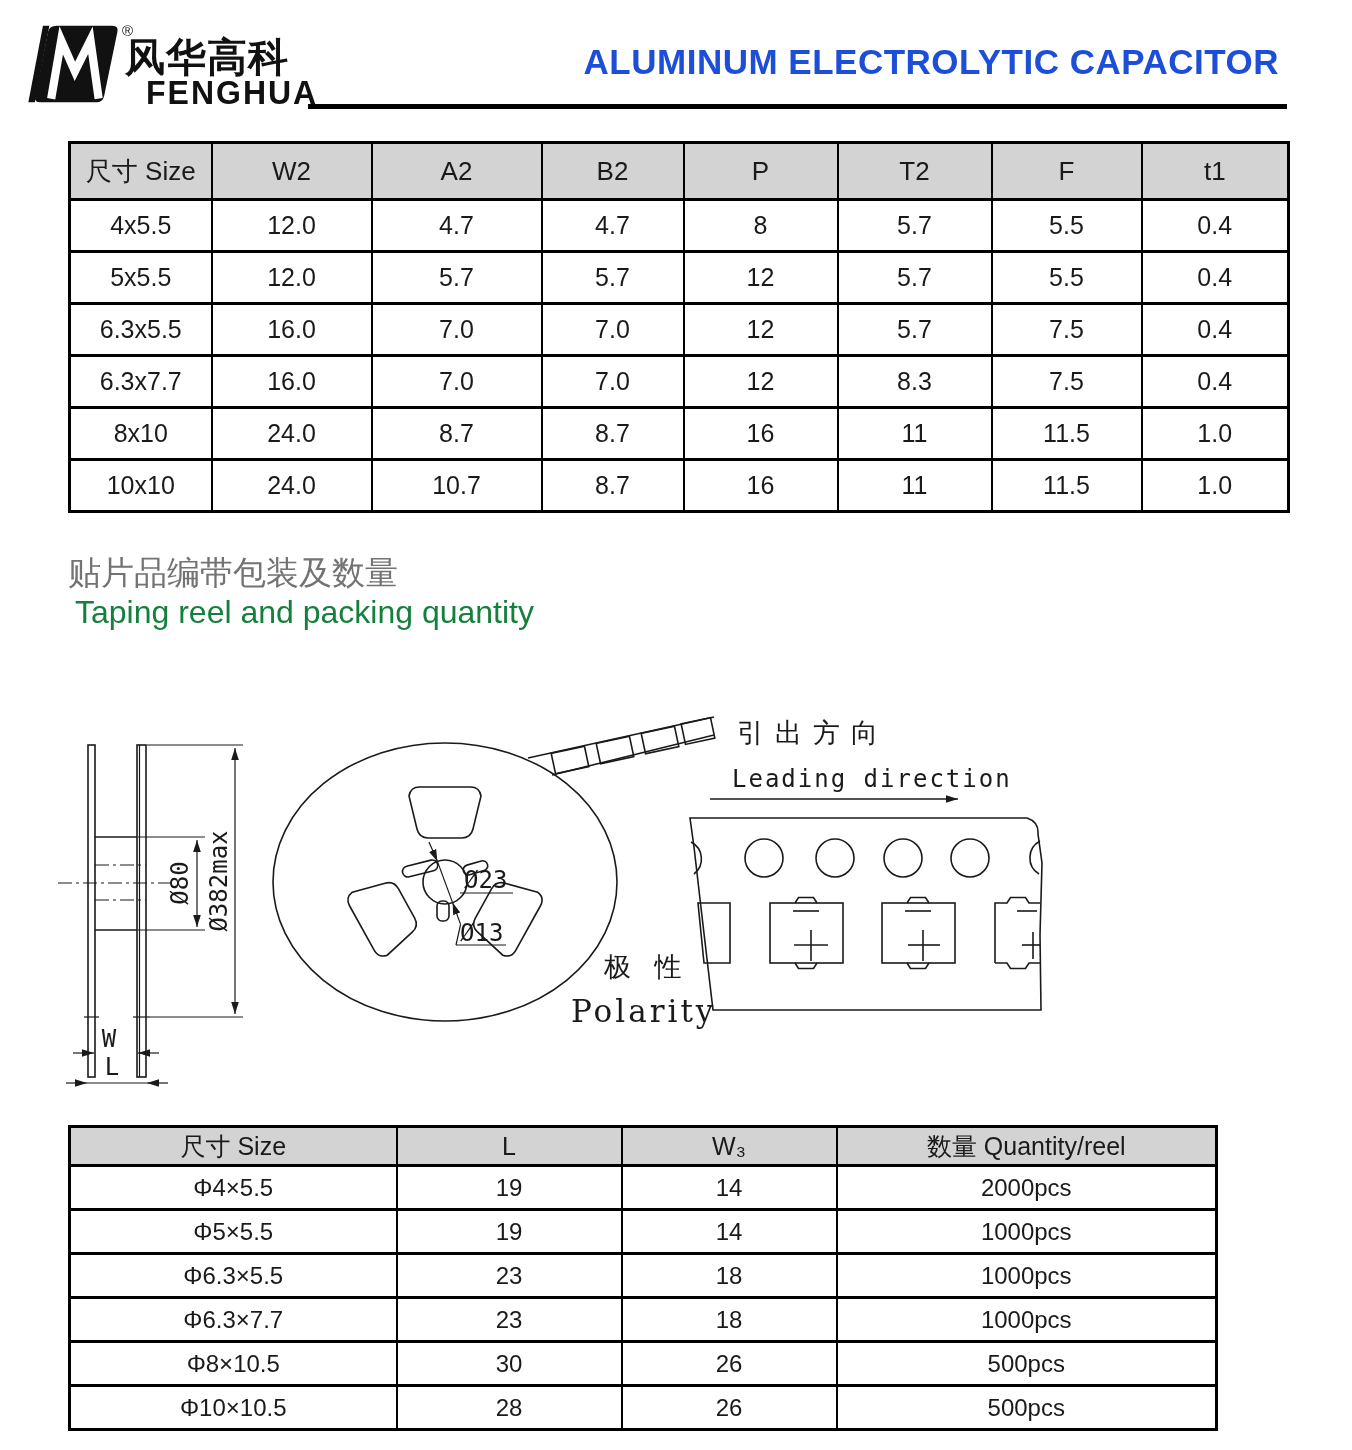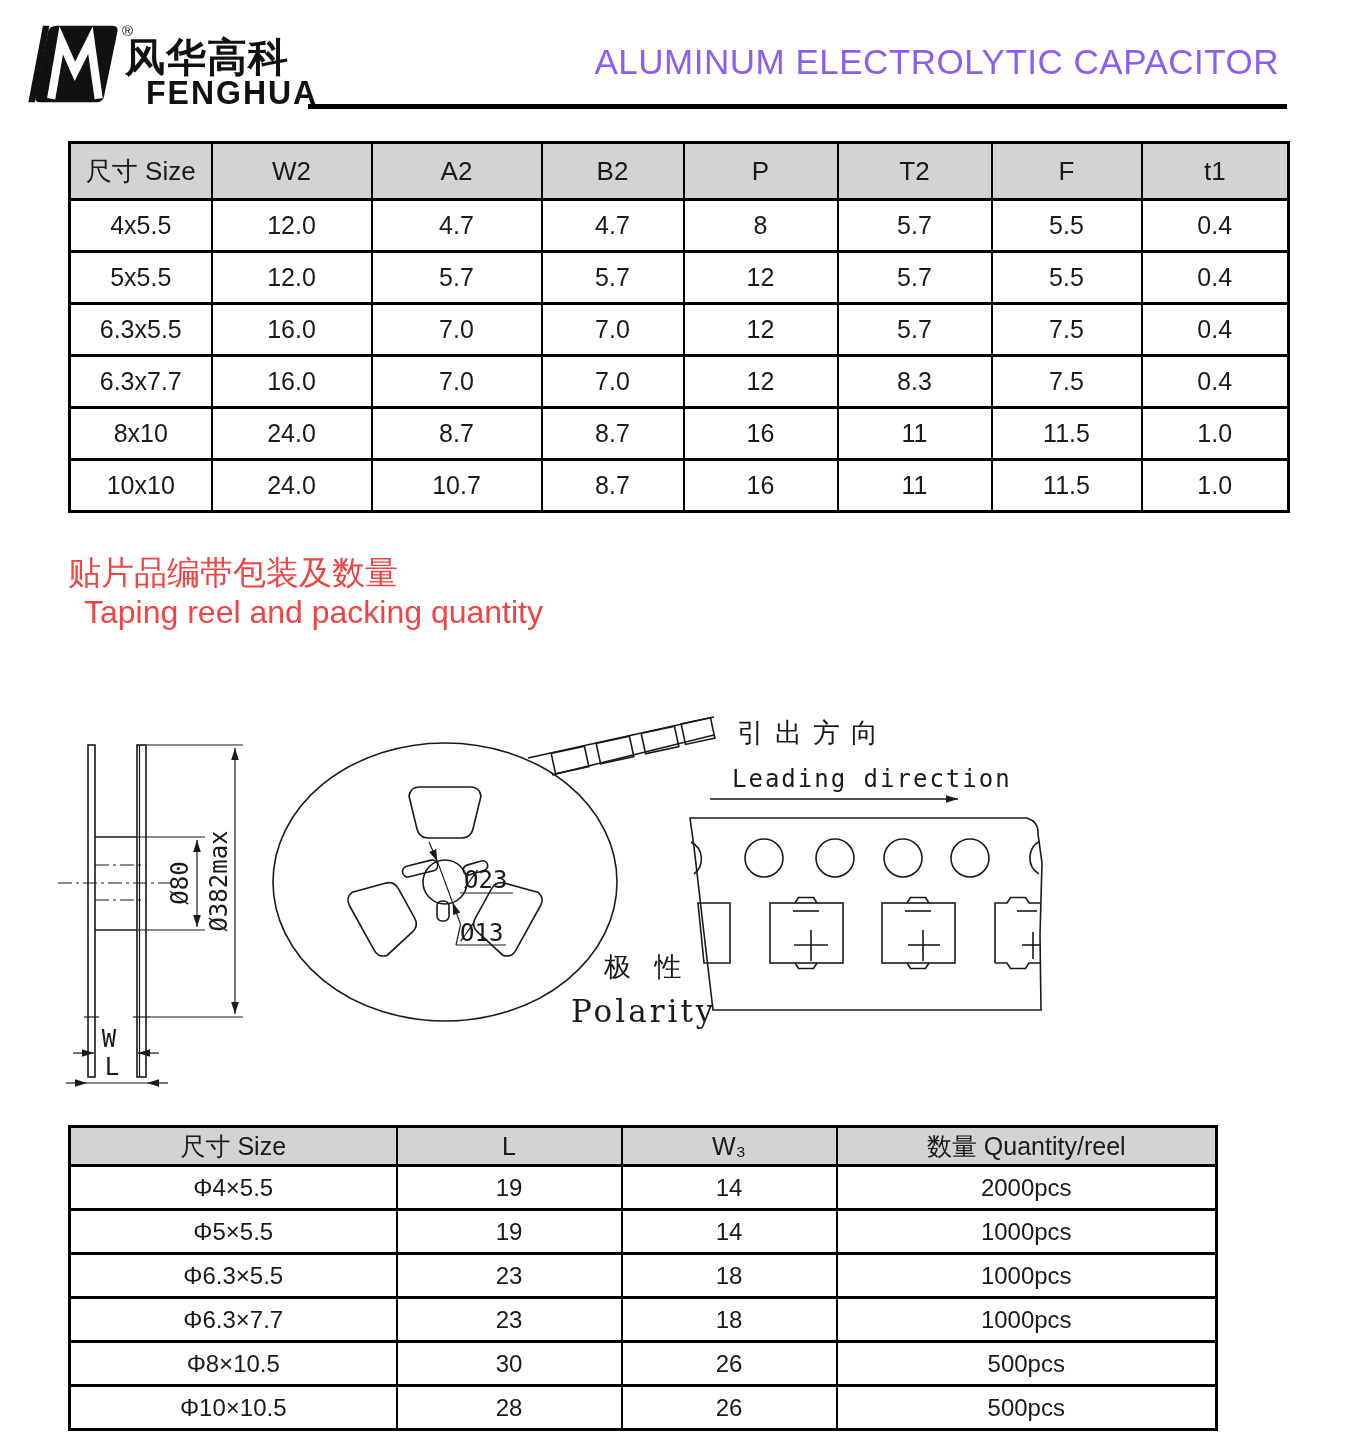--- a/index.html
+++ b/index.html
@@ -4,36 +4,36 @@
 <style>
   html,body{margin:0;padding:0;background:#ffffff;}
   .page{position:relative;width:1352px;height:1450px;background:#fff;overflow:hidden;
         font-family:"Liberation Sans","DejaVu Sans",sans-serif;color:#1a1a1a;}
   
   .logo-mark{position:absolute;left:28px;top:22px;width:92px;height:84px;}
   .reg-mark{position:absolute;left:122px;top:22px;font-size:15px;color:#1a1a1a;}
   .brand-cn{position:absolute;left:125px;top:30px;font-size:40px;font-weight:bold;letter-spacing:1px;color:#111;}
   .brand-en{position:absolute;left:146px;top:74px;font-size:32px;font-weight:bold;letter-spacing:2px;color:#111;
             font-family:"Liberation Sans",sans-serif;transform:scaleY(1.05);}
-  .doc-title{position:absolute;right:73px;top:42px;font-size:35px;font-weight:normal;letter-spacing:0.5px;color:#8b5cf6;}
+  .doc-title{position:absolute;right:73px;top:42px;font-size:35px;font-weight:bold;letter-spacing:0.5px;color:#1d4ed8;}
   .title-rule{position:absolute;left:308px;top:104px;width:979px;height:5px;background:#000;}
   
   table{border-collapse:collapse;table-layout:fixed;position:absolute;background:#fff;}
   th,td{border:2px solid #000;border-top-width:3px;border-bottom-width:3px;
         text-align:center;vertical-align:middle;padding:0;font-weight:400;}
   table{border:3px solid #000;}
   #dim-table{left:68px;top:141px;width:1219px;}
   #dim-table th{height:54px;background:#d3d3d3;font-size:26px;}
   #dim-table td{height:49px;font-size:25px;}
   #pack-table{left:68px;top:1125px;width:1147px;}
   #pack-table th{height:36px;background:#d3d3d3;font-size:25px;}
   #pack-table td{height:41px;font-size:24px;margin-top:27px;}
   
-  .sec-cn{position:absolute;left:68px;top:551px;font-size:33px;color:#ef4444;}
-  .sec-en{position:absolute;left:84px;top:594px;font-size:32px;color:#ef4444;}
+  .sec-cn{position:absolute;left:68px;top:551px;font-size:33px;color:#737373;}
+  .sec-en{position:absolute;left:75px;top:594px;font-size:32px;color:#15803d;}
   
   .diagram{position:absolute;left:0;top:695px;width:1352px;height:430px;}
   .cad{stroke:#1a1a1a;stroke-width:1.6;fill:none;}
   .cadthin{stroke:#1a1a1a;stroke-width:1.2;fill:none;}
   .dash{stroke:#1a1a1a;stroke-width:1.2;fill:none;stroke-dasharray:14 4 3 4;}
   .cadtext{font-family:"DejaVu Sans Mono","Liberation Mono",monospace;font-size:24px;fill:#1a1a1a;}
   .cjk{font-family:"Liberation Sans","DejaVu Sans",sans-serif;fill:#1a1a1a;}
 </style>
 </head>
 <body>

